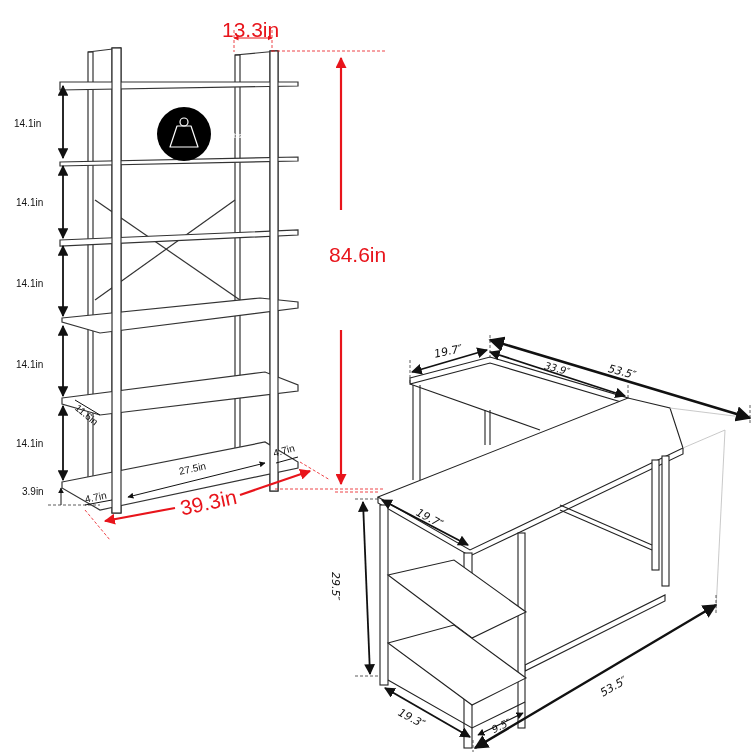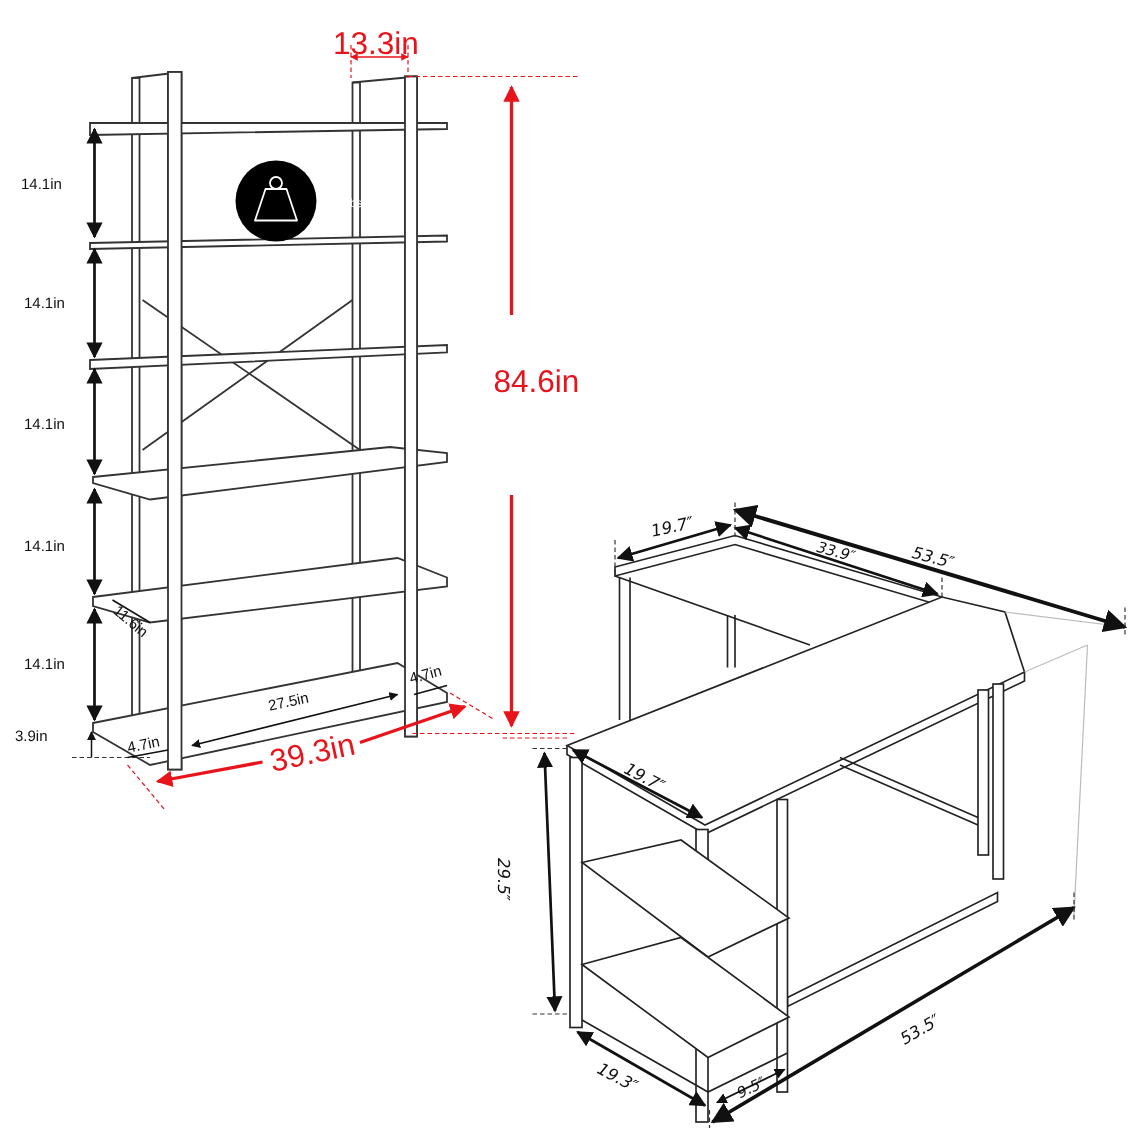--- a/index.html
+++ b/index.html
@@ -150,21 +150,21 @@
     <path d="M20,19 L34,19 L41,40 L13,40 Z" fill="none" stroke="#fff" stroke-width="1.2" stroke-linejoin="round"></path>
   </svg>
   <div class="badge-text">65 lbs</div>
 </div>
 
 <div class="lbl shelf-h" style="left:14px;top:118px">14.1in</div>
 <div class="lbl shelf-h" style="left:16px;top:197px">14.1in</div>
 <div class="lbl shelf-h" style="left:16px;top:278px">14.1in</div>
 <div class="lbl shelf-h" style="left:16px;top:359px">14.1in</div>
 <div class="lbl shelf-h" style="left:16px;top:438px">14.1in</div>
-<div class="lbl shelf-h" style="left:10px;top:486px">3.9in</div>
+<div class="lbl shelf-h" style="left:22px;top:486px">3.9in</div>
 
 <div class="lbl red med-red" style="left:222px;top:6px">13.3in</div>
 <div class="lbl red big-red" style="left:329px;top:243px">84.6in</div>
 <div class="lbl red big-red" style="left:178px;top:497px;transform:rotate(-12deg);transform-origin:left top">39.3in</div>
 
 <div class="lbl small" style="left:178px;top:466px;transform:rotate(-12deg);transform-origin:left top">27.5in</div>
 <div class="lbl small" style="left:80px;top:402px;transform:rotate(40deg);transform-origin:left top">11.6in</div>
 <div class="lbl small" style="left:84px;top:494px;transform:rotate(-12deg);transform-origin:left top">4.7in</div>
 <div class="lbl small" style="left:272px;top:448px;transform:rotate(-15deg);transform-origin:left top">4.7in</div>
 

